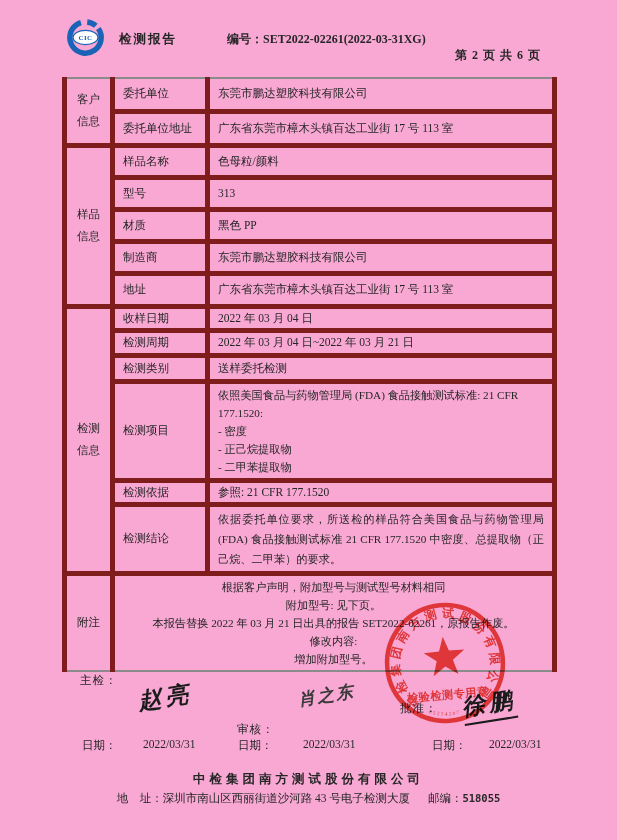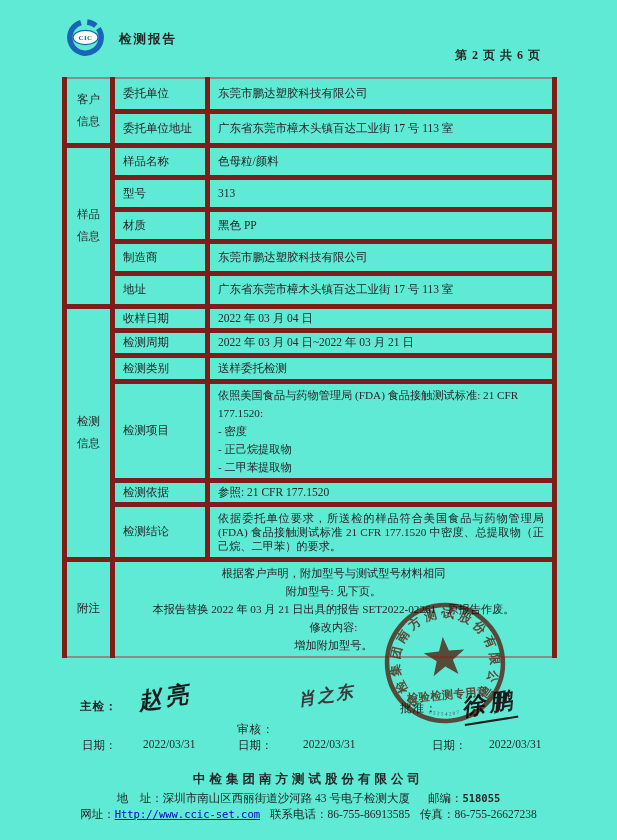--- a/index.html
+++ b/index.html
@@ -1,37 +1,37 @@
 <!DOCTYPE html>
 <html><head>
 <meta charset="utf-8">
 <style>
   html,body{margin:0;padding:0;background:#ffffff;}
   .page{
-    position:relative;width:617px;height:840px;margin:0 auto;background:#5eead4;
+    position:relative;width:617px;height:840px;margin:0 auto;background:#f9a8d4;
     font-family:"Liberation Serif","DejaVu Serif",serif;color:#262626;overflow:hidden;
   }
   
   .logo{position:absolute;left:62px;top:15px;width:47px;height:45px;}
   .hdr-title{position:absolute;left:119px;top:31px;font-size:12.5px;font-weight:bold;letter-spacing:2px;}
   .hdr-no{position:absolute;left:227px;top:31px;font-size:12px;font-weight:bold;}
   .hdr-page{position:absolute;left:455px;top:47px;font-size:12px;font-weight:bold;letter-spacing:1px;}
   
   table.rpt{
     position:absolute;left:62px;top:77px;width:495px;
     border-collapse:collapse;table-layout:fixed;font-size:11.5px;color:#262626;
   }
   table.rpt td{border:5px solid #7f1d1d;padding:2px 8px;vertical-align:middle;}
   table.rpt tr.sec>td{border-top:2.5px solid #8b8b8b;}
   table.rpt tr.last>td{border-bottom:2.5px solid #8b8b8b;text-align:center;}
   td.sechead{text-align:center;white-space:pre-line;line-height:1.9;padding:2px;}
   td.lbl{padding-left:8px;white-space:nowrap;overflow:hidden;margin-left:44px;}
   td.val{padding-left:10px;}
   td.pre{white-space:pre-line;line-height:18px;padding:5px 6px 5px 10px;font-size:11.2px;}
-  td.par{line-height:14px;padding:4px 8px 4px 10px;text-align:justify;font-size:11.2px;}
+  td.par{line-height:20px;padding:4px 8px 4px 10px;text-align:justify;font-size:11.2px;}
   
   .slabel{position:absolute;font-size:11.5px;letter-spacing:1px;}
   .sig{
     position:absolute;font-size:23px;font-weight:bold;font-style:italic;color:#1b1b1b;
     transform:rotate(-9deg);letter-spacing:4px;font-family:"DejaVu Serif","Liberation Serif",serif;
   }
   .sig-underline{border-bottom:2px solid #1b1b1b;padding-bottom:1px;}
   .dval{position:absolute;font-size:11.5px;}
   
   .seal{
@@ -52,20 +52,21 @@
 <body>
 
 <div class="page">
 
   <svg class="logo" viewBox="0 0 60 56" aria-hidden="true">
     <circle cx="30" cy="28" r="20" fill="none" stroke="#1a64b7" stroke-width="7" stroke-dasharray="100 8 12 6" transform="rotate(-35 30 28)"></circle>
     <ellipse cx="30" cy="28" rx="16" ry="9" fill="#ffffff" stroke="#1a64b7" stroke-width="1.6"></ellipse>
     <text x="30" y="31.5" font-size="9" font-weight="bold" fill="#1a64b7" text-anchor="middle" letter-spacing="0.5" font-family="Liberation Serif, serif">CIC</text>
   </svg>
   <div class="hdr-title">检测报告</div>
+  <div class="hdr-no"><span>编号：</span><span>SET2022-02261(2022-03-31XG)</span></div>
   <div class="hdr-page">第 2 页 共 6 页</div>
 
   <table class="rpt">
     <colgroup>
         <col style="width:48px">
         <col style="width:95px">
         <col>
       </colgroup>
     <tbody>
 
@@ -138,21 +139,21 @@
         <td class="sechead">附注</td>
         <td class="pre" colspan="2">根据客户声明，附加型号与测试型号材料相同
 附加型号: 见下页。
 本报告替换 2022 年 03 月 21 日出具的报告 SET2022-02261，原报告作废。
 修改内容:
 增加附加型号。</td>
       </tr>
     </tbody>
   </table>
 
-  <span class="slabel" style="left:80px;top:699px;font-weight:bold;">主检：</span>
+  <span class="slabel" style="left:80px;top:673px;">主检：</span>
   <span class="sig" style="left:138px;top:682px;">赵亮</span>
   <span class="slabel" style="left:237px;top:722px;">审核：</span>
   <span class="sig" style="left:298px;top:684px;font-size:17px;letter-spacing:2px;color:#3a3a3a;">肖之东</span>
   <span class="slabel" style="left:400px;top:701px;">批准：</span>
   <span class="sig sig-underline" style="left:462px;top:688px;">徐鹏</span>
 
   <span class="dval" style="left:82px;top:738px;">日期：</span>
   <span class="dval" style="left:143px;top:738px;">2022/03/31</span>
   <span class="dval" style="left:238px;top:738px;">日期：</span>
   <span class="dval" style="left:303px;top:738px;">2022/03/31</span>
@@ -170,17 +171,14 @@
     <path id="serialArc" d="M 40 109 A 52 52 0 0 0 84 109" fill="none" stroke="none"></path>
     <text font-size="5" fill="#e23a2b" letter-spacing="1.5">
       <textPath href="#serialArc" startOffset="2">05254207</textPath>
     </text>
   </svg>
 
   <div class="f-line f-company">中检集团南方测试股份有限公司</div>
   <div class="f-line f-addr">
     <span>地　址：</span><span>深圳市南山区西丽街道沙河路 43 号电子检测大厦</span><span class="gap1"></span><span>邮编：</span><span class="mono">518055</span>
   </div>
-  <div class="f-line f-web">
-    <span>网址：</span><a href="#" class="weblink">Http://www.ccic-set.com</a><span class="gap2"></span><span>联系电话：</span><span>86-755-86913585</span><span class="gap2"></span><span>传真：</span><span>86-755-26627238</span>
-  </div>
 
 </div>
 
 </body></html>

